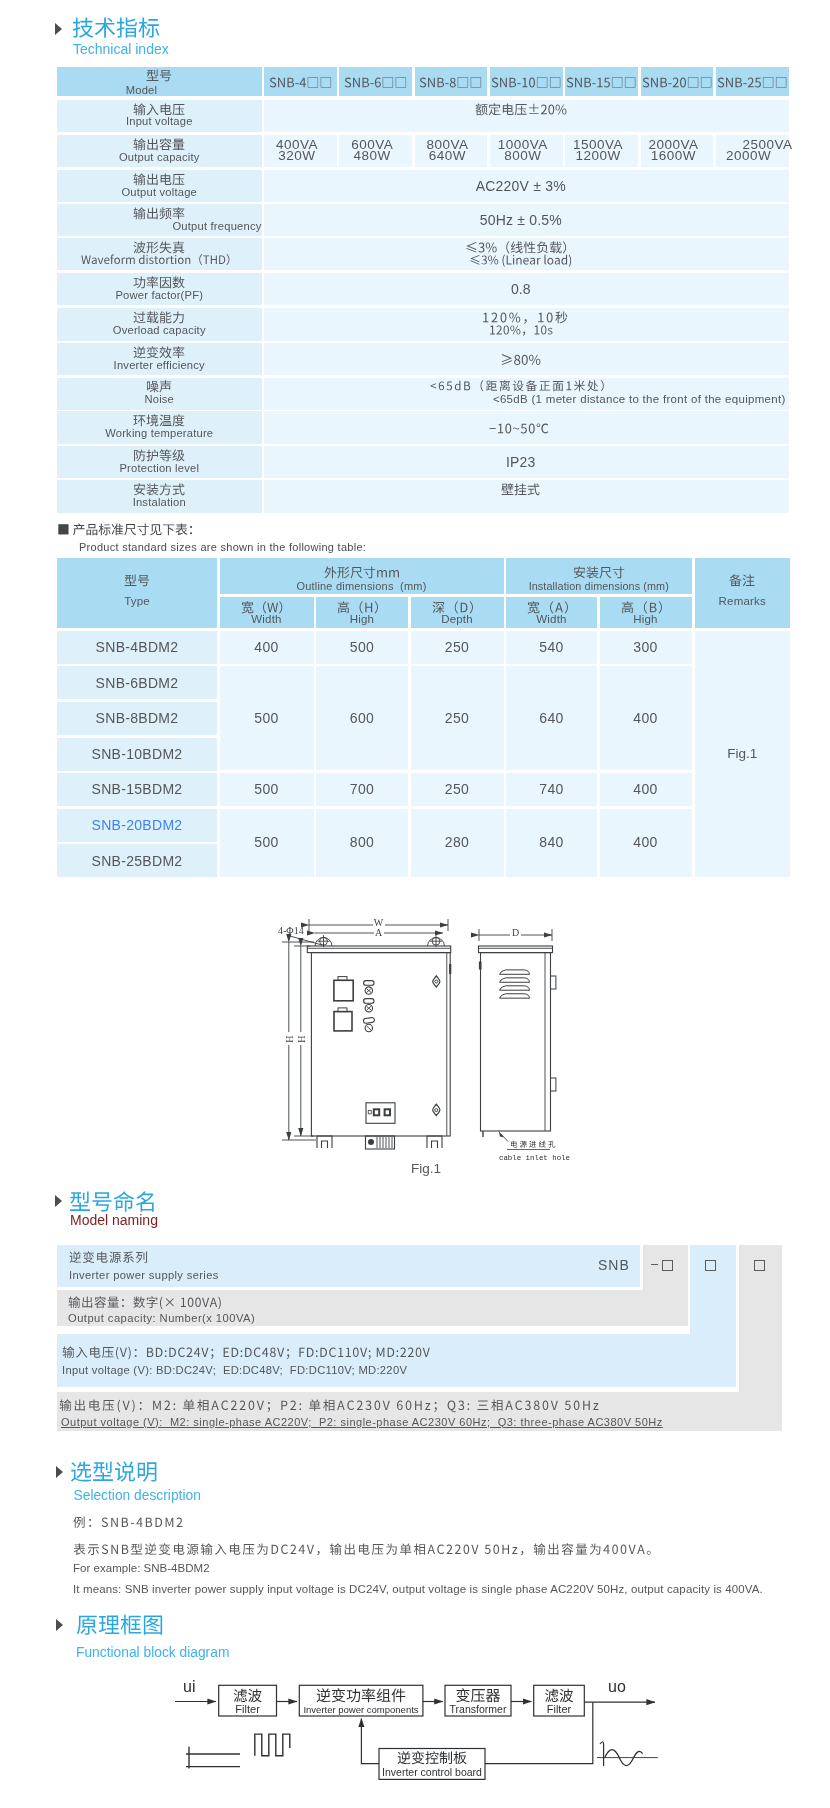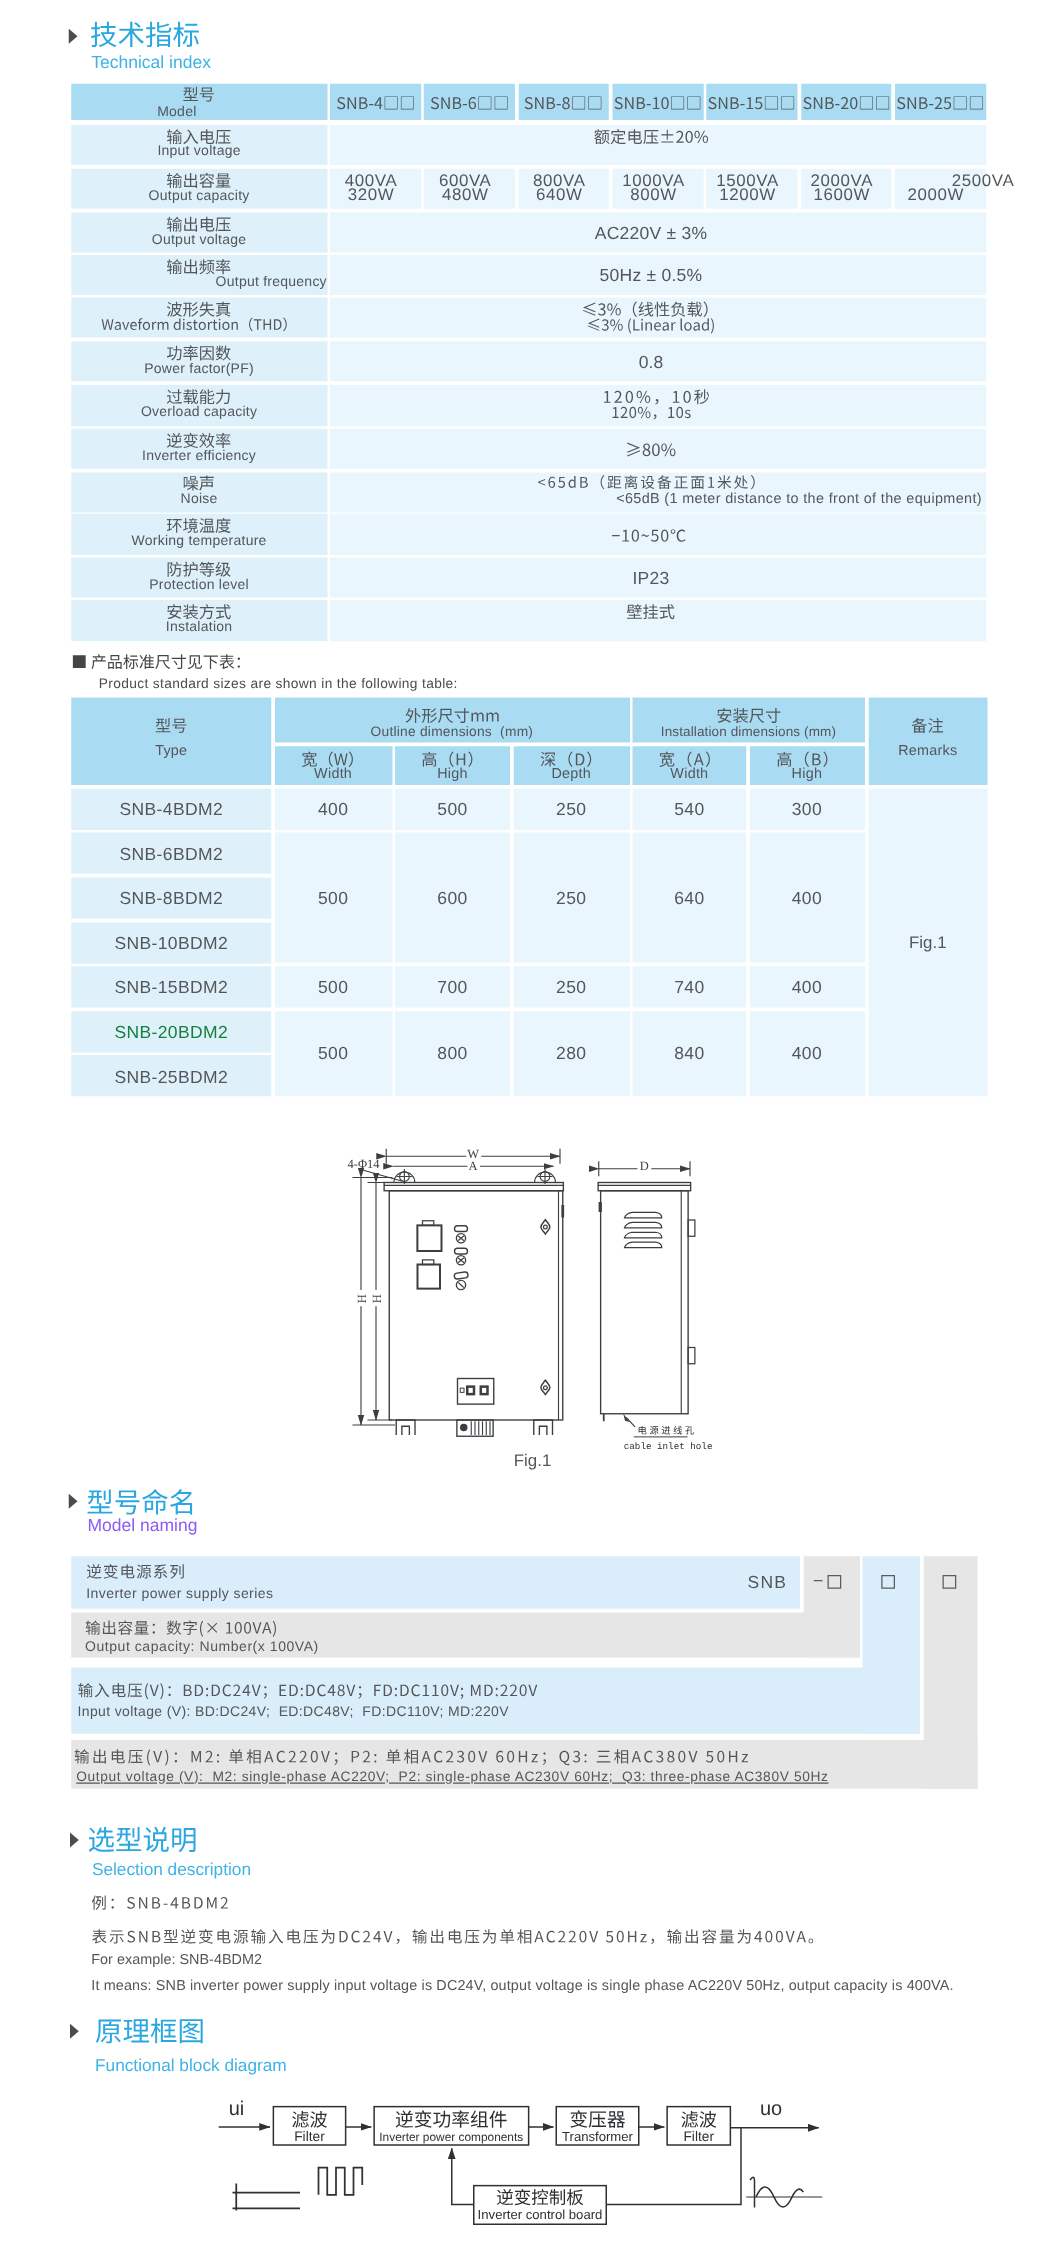--- a/index.html
+++ b/index.html
@@ -473,21 +473,21 @@
 <div style="position:absolute;left:489.9px;top:134.8px;width:72.8px;height:32.4px;background:#eaf6fd;"></div>
 <div class="t" style="left:486.4px;top:136.8px;font-size:13.5px;color:#54565a;line-height:16.9px;width:72.8px;text-align:center;letter-spacing:0.5px;">1000VA</div>
 <div class="t" style="left:486.4px;top:147.7px;font-size:13.5px;color:#54565a;line-height:16.9px;width:72.8px;text-align:center;letter-spacing:0.5px;">800W</div>
 <div style="position:absolute;left:565.2px;top:134.8px;width:72.8px;height:32.4px;background:#eaf6fd;"></div>
 <div class="t" style="left:561.7px;top:136.8px;font-size:13.5px;color:#54565a;line-height:16.9px;width:72.8px;text-align:center;letter-spacing:0.5px;">1500VA</div>
 <div class="t" style="left:561.7px;top:147.7px;font-size:13.5px;color:#54565a;line-height:16.9px;width:72.8px;text-align:center;letter-spacing:0.5px;">1200W</div>
 <div style="position:absolute;left:640.5px;top:134.8px;width:72.8px;height:32.4px;background:#eaf6fd;"></div>
 <div class="t" style="left:637.0px;top:136.8px;font-size:13.5px;color:#54565a;line-height:16.9px;width:72.8px;text-align:center;letter-spacing:0.5px;">2000VA</div>
 <div class="t" style="left:637.0px;top:147.7px;font-size:13.5px;color:#54565a;line-height:16.9px;width:72.8px;text-align:center;letter-spacing:0.5px;">1600W</div>
 <div style="position:absolute;left:715.8px;top:134.8px;width:72.8px;height:32.4px;background:#eaf6fd;"></div>
-<div class="t" style="left:750px;top:136.8px;font-size:13.5px;color:#54565a;line-height:16.9px;width:72.8px;text-align:center;letter-spacing:0.5px;">2500VA</div>
+<div class="t" style="left:731px;top:136.8px;font-size:13.5px;color:#54565a;line-height:16.9px;width:72.8px;text-align:center;letter-spacing:0.5px;">2500VA</div>
 <div class="t" style="left:712.3px;top:147.7px;font-size:13.5px;color:#54565a;line-height:16.9px;width:72.8px;text-align:center;letter-spacing:0.5px;">2000W</div>
 
 <div style="position:absolute;left:264.0px;top:169.8px;width:524.6px;height:32.4px;background:#eaf6fd;"></div>
 <div class="t" style="left:258.5px;top:177.6px;font-size:14px;color:#54565a;line-height:17.5px;width:524.5999999999999px;text-align:center;letter-spacing:0.2px;">AC220V ± 3%</div>
 
 <div style="position:absolute;left:264.0px;top:204.0px;width:524.6px;height:32.4px;background:#eaf6fd;"></div>
 <div class="t" style="left:258.5px;top:211.8px;font-size:14px;color:#54565a;line-height:17.5px;width:524.5999999999999px;text-align:center;letter-spacing:0.2px;">50Hz ± 0.5%</div>
 
 <div style="position:absolute;left:264.0px;top:238.0px;width:524.6px;height:32.4px;background:#eaf6fd;"></div>
 <svg class="c" style="left:465.4px;top:240.1px" width="110.2" height="16.9" viewBox="0 0 110.2 16.9">
@@ -734,21 +734,21 @@
 <div style="position:absolute;left:57px;top:701.9000000000001px;width:160.0px;height:33.0px;background:#def1fa;"></div>
 <div class="t" style="left:57px;top:710.2px;font-size:14px;color:#54565a;line-height:17.5px;width:160px;text-align:center;letter-spacing:0.3px;">SNB-8BDM2</div>
 
 <div style="position:absolute;left:57px;top:737.5px;width:160.0px;height:33.0px;background:#def1fa;"></div>
 <div class="t" style="left:57px;top:745.8px;font-size:14px;color:#54565a;line-height:17.5px;width:160px;text-align:center;letter-spacing:0.3px;">SNB-10BDM2</div>
 
 <div style="position:absolute;left:57px;top:773.1px;width:160.0px;height:33.0px;background:#def1fa;"></div>
 <div class="t" style="left:57px;top:781.4px;font-size:14px;color:#54565a;line-height:17.5px;width:160px;text-align:center;letter-spacing:0.3px;">SNB-15BDM2</div>
 
 <div style="position:absolute;left:57px;top:808.7px;width:160.0px;height:33.0px;background:#def1fa;"></div>
-<div class="t" style="left:57px;top:817.0px;font-size:14px;color:#15803d;line-height:17.5px;width:160px;text-align:center;letter-spacing:0.3px;">SNB-20BDM2</div>
+<div class="t" style="left:57px;top:817.0px;font-size:14px;color:#3b82f6;line-height:17.5px;width:160px;text-align:center;letter-spacing:0.3px;">SNB-20BDM2</div>
 
 <div style="position:absolute;left:57px;top:844.3000000000001px;width:160.0px;height:33.0px;background:#def1fa;"></div>
 <div class="t" style="left:57px;top:852.6px;font-size:14px;color:#54565a;line-height:17.5px;width:160px;text-align:center;letter-spacing:0.3px;">SNB-25BDM2</div>
 
 <div style="position:absolute;left:219.5px;top:630.7px;width:94.0px;height:33.0px;background:#eaf6fd;"></div>
 <div class="t" style="left:219.5px;top:638.5px;font-size:14px;color:#54565a;line-height:17.5px;width:94px;text-align:center;letter-spacing:0.3px;">400</div>
 <div style="position:absolute;left:316px;top:630.7px;width:92.0px;height:33.0px;background:#eaf6fd;"></div>
 <div class="t" style="left:316px;top:638.5px;font-size:14px;color:#54565a;line-height:17.5px;width:92px;text-align:center;letter-spacing:0.3px;">500</div>
 <div style="position:absolute;left:410.5px;top:630.7px;width:93.0px;height:33.0px;background:#eaf6fd;"></div>
 <div class="t" style="left:410.5px;top:638.5px;font-size:14px;color:#54565a;line-height:17.5px;width:93px;text-align:center;letter-spacing:0.3px;">250</div>
@@ -929,21 +929,21 @@
 
 <svg class="c" style="left:69.0px;top:1188.6px" width="88.0" height="28.6" viewBox="0 0 88.0 28.6">
       <g fill="#2aa7e0" transform="translate(0.0 20.9) scale(0.02200 -0.02200)">
         <use href="#g4" x="0"></use>
         <use href="#g5" x="1000"></use>
         <use href="#g123" x="2000"></use>
         <use href="#g124" x="3000"></use>
       </g>
     </svg>
 
-<div class="t" style="left:70px;top:1212.0px;font-size:14px;color:#8b5cf6;line-height:17.5px;">Model naming</div>
+<div class="t" style="left:70px;top:1212.0px;font-size:14px;color:#7f1d1d;line-height:17.5px;">Model naming</div>
 
 <div style="position:absolute;left:57px;top:1244.5px;width:583.0px;height:42.3px;background:#d9eefa;"></div>
 <svg class="c" style="left:69.0px;top:1249.6px" width="79.0" height="16.2" viewBox="0 0 79.0 16.2">
       <g fill="#54565a" transform="translate(0.0 11.9) scale(0.01250 -0.01250)">
         <use href="#g57" x="0"></use>
         <use href="#g58" x="1064"></use>
         <use href="#g20" x="2128"></use>
         <use href="#g120" x="3192"></use>
         <use href="#g125" x="4256"></use>
         <use href="#g126" x="5320"></use>

